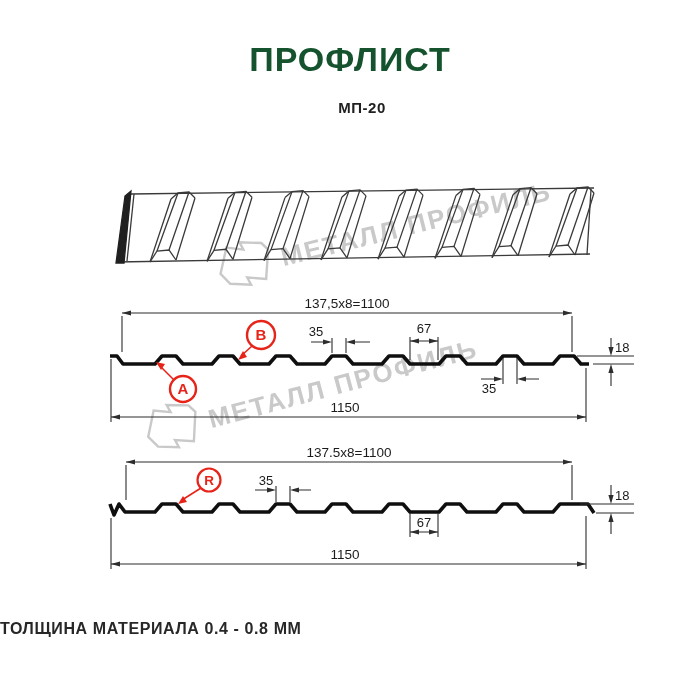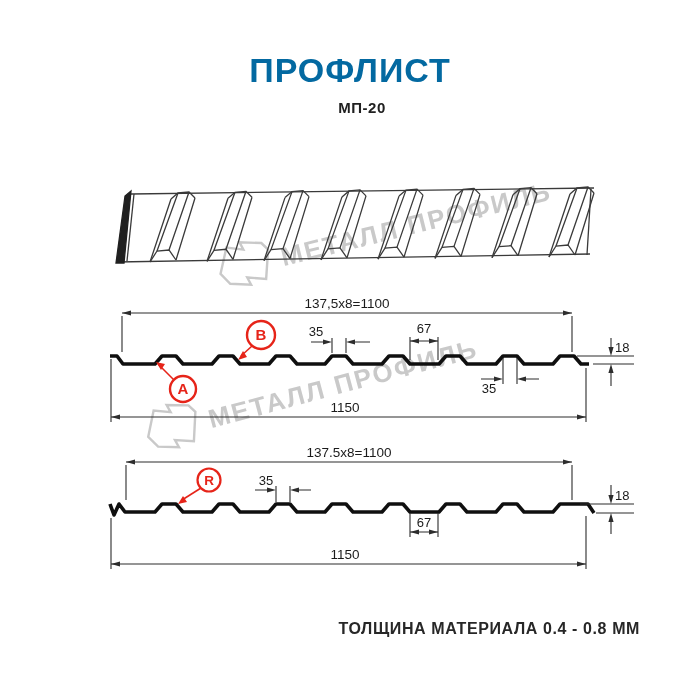--- a/index.html
+++ b/index.html
@@ -1,22 +1,22 @@
 <!DOCTYPE html>
 <html><head>
 <meta charset="utf-8">
 <style>
   html,body{margin:0;padding:0;background:#ffffff;}
   body{width:700px;height:700px;position:relative;overflow:hidden;
        font-family:"Liberation Sans", sans-serif;}
-  .title{position:absolute;top:51px;left:0;width:700px;text-align:center;
-         font-size:34px;font-weight:bold;letter-spacing:1px;color:#0369a1;}
+  .title{position:absolute;top:40px;left:0;width:700px;text-align:center;
+         font-size:34px;font-weight:bold;letter-spacing:1px;color:#14532d;}
   .subtitle{position:absolute;top:99px;left:0;width:700px;text-align:center;
          font-size:15px;font-weight:bold;letter-spacing:.5px;color:#202020;margin-left:12px;}
-  .caption{position:absolute;top:620px;left:0;width:640px;text-align:right;
+  .caption{position:absolute;top:620px;left:0;width:640px;text-align:left;
          font-size:16px;font-weight:bold;letter-spacing:.6px;color:#272727;}
   svg{position:absolute;top:0;left:0;}
   .dim{font-size:13px;fill:#1b1b1b;}
   .dimw{font-size:13.5px;fill:#1b1b1b;}
   .lbl{font-size:15px;font-weight:bold;fill:#e62419;}
   .lblr{font-size:13.5px;font-weight:bold;fill:#e62419;}
   .wmtext{font-size:26px;font-weight:bold;letter-spacing:2px;fill:#c9c9c9;}
 </style>
 </head>
 <body>

